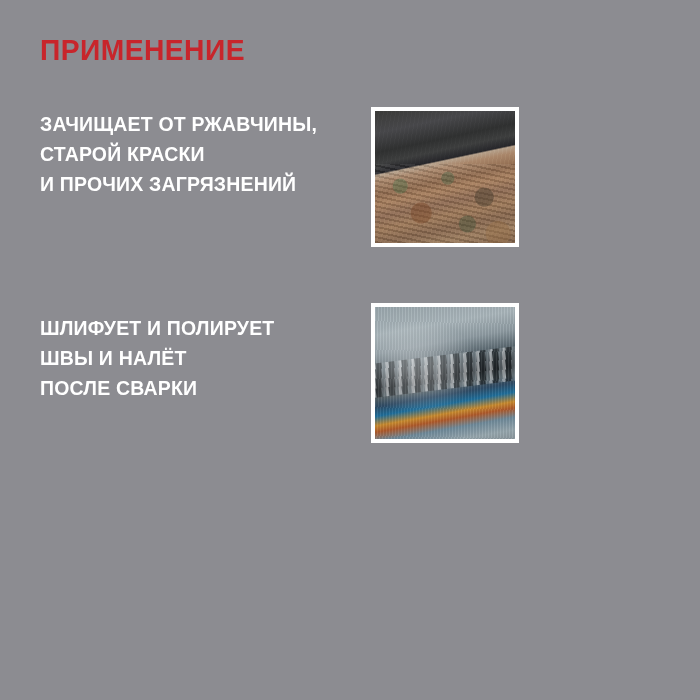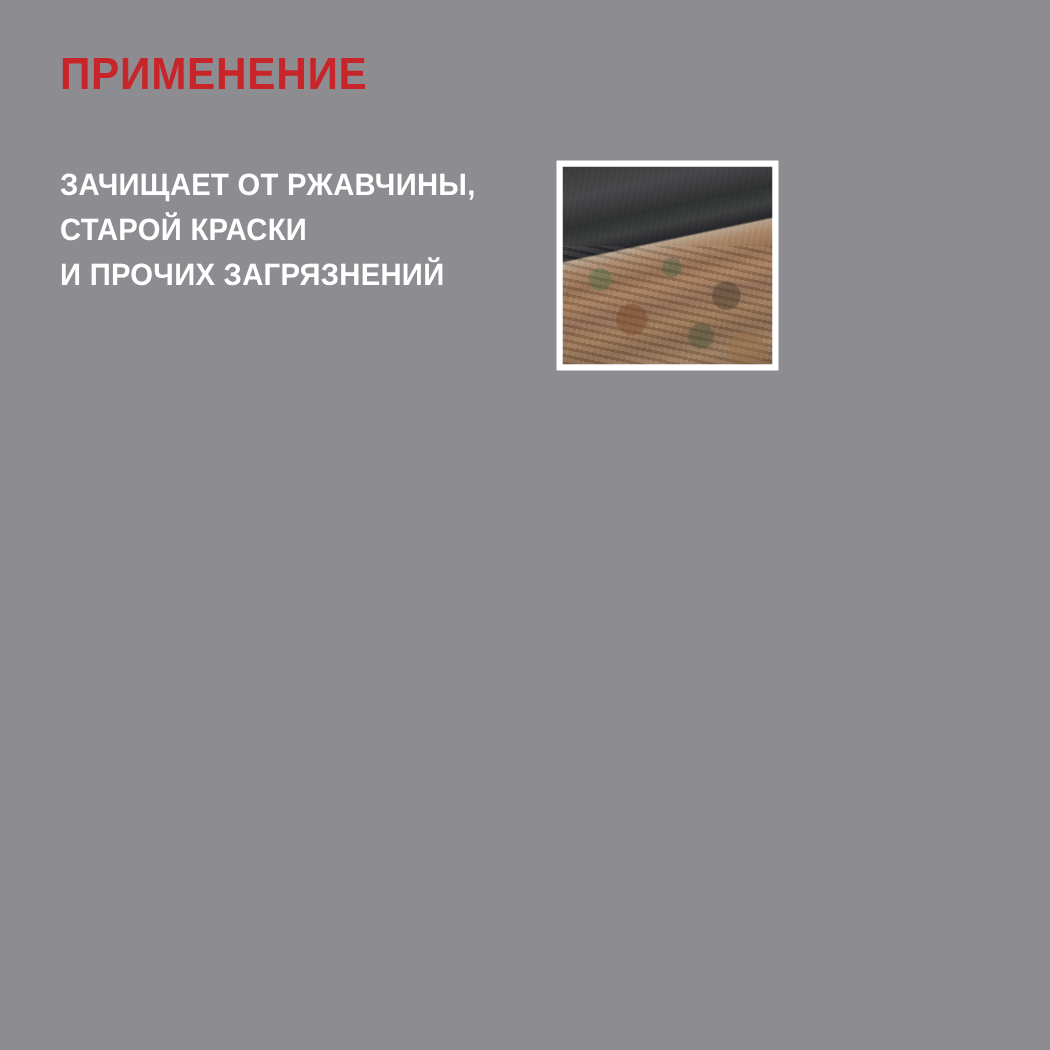--- a/index.html
+++ b/index.html
@@ -218,16 +218,28 @@
         <span class="line">СТАРОЙ КРАСКИ</span>
         <span class="line">И ПРОЧИХ ЗАГРЯЗНЕНИЙ</span>
       </div>
       <div class="thumb" style="top:12px;">
         <div class="thumb-inner">
           <div class="img-rust"></div>
         </div>
       </div>
     </div>
 
+    <div class="row">
+      <div class="row-text" style="top:22px;">
+        <span class="line">ШЛИФУЕТ И ПОЛИРУЕТ</span>
+        <span class="line">ШВЫ И НАЛЁТ</span>
+        <span class="line">ПОСЛЕ СВАРКИ</span>
+      </div>
+      <div class="thumb" style="top:12px;">
+        <div class="thumb-inner">
+          <div class="img-weld"></div>
+        </div>
+      </div>
+    </div>
 
 
   </div>
 </div>
 
 </body></html>

